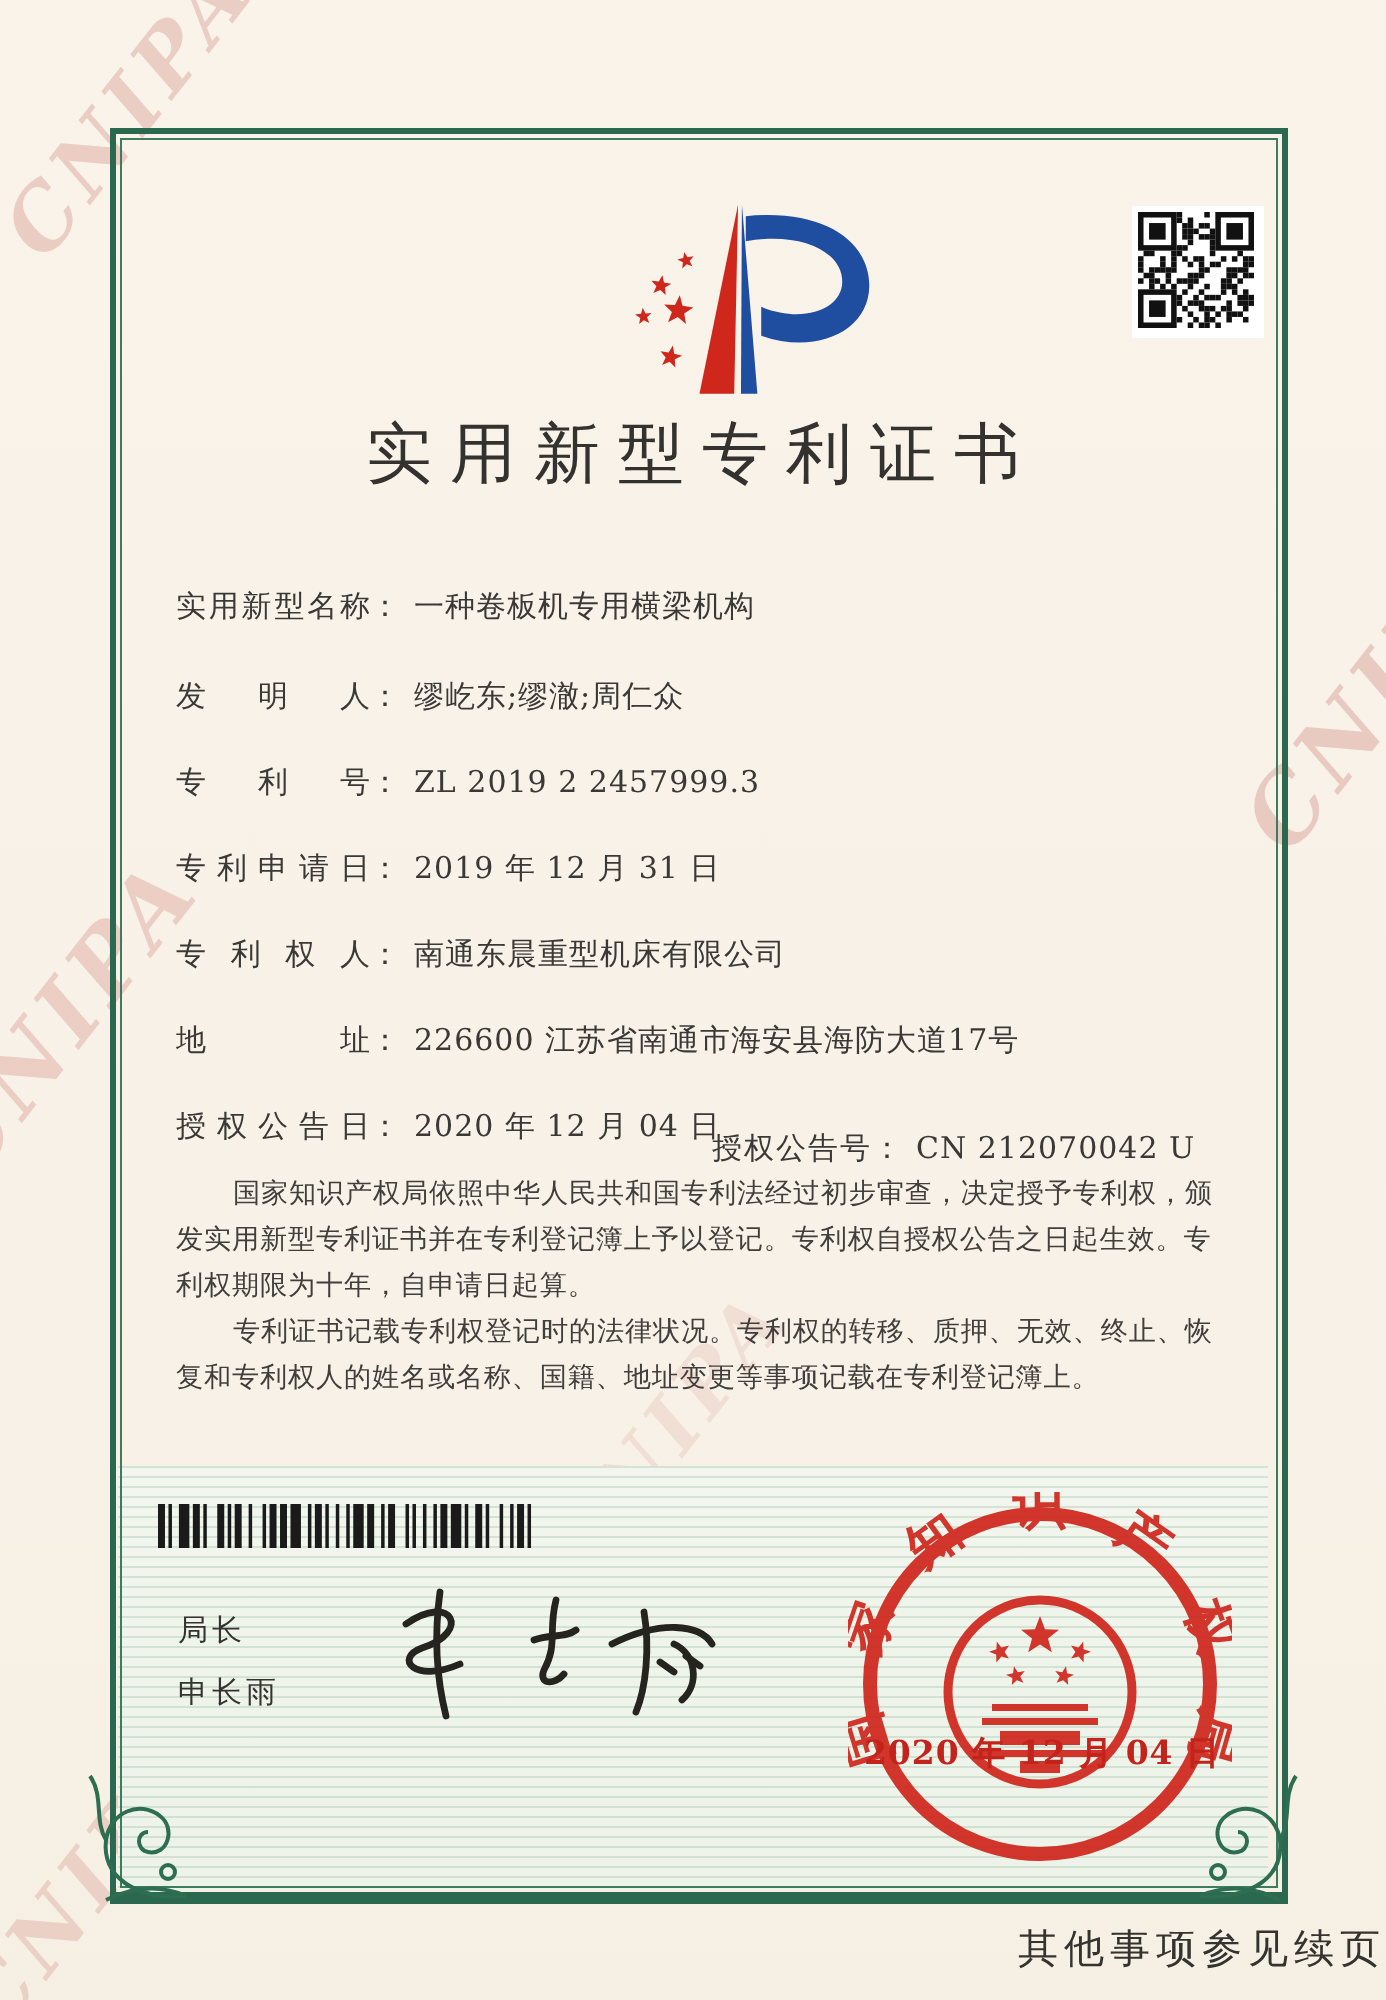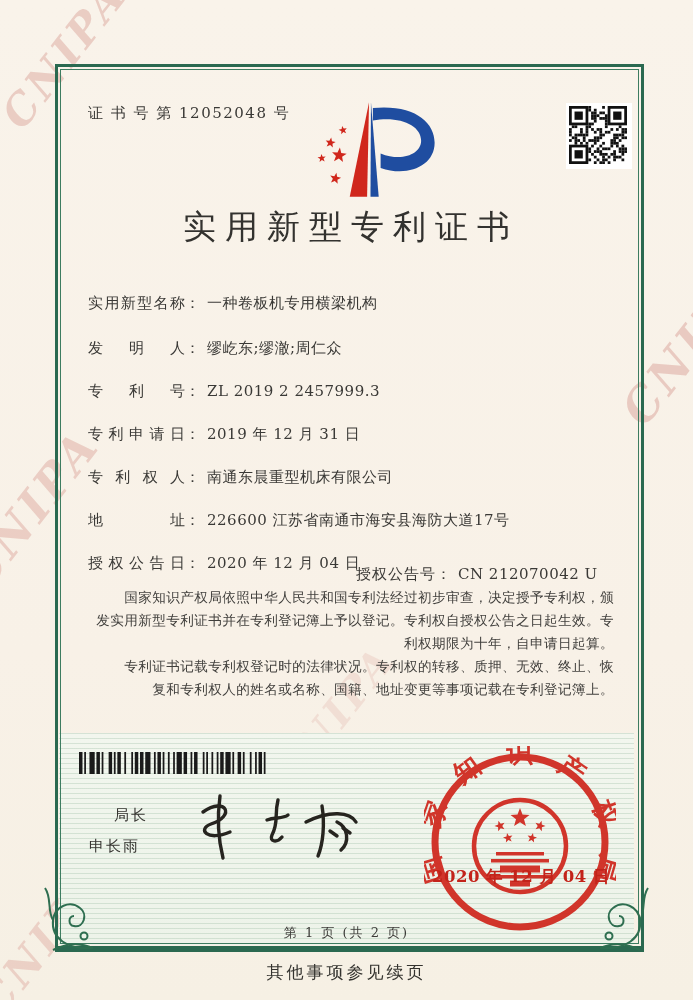--- a/index.html
+++ b/index.html
@@ -50,56 +50,55 @@
   }
 
   .rows { position:absolute; left:88px; top:288px; width:528px; font-size:15px; }
   .frow { position:absolute; left:0; white-space:nowrap; }
   .flabel { display:inline-block; width:97px; text-align:justify; text-align-last:justify;font-family:Liberation Serif, serif; }
   .fvalue { margin-left:7px; letter-spacing:0.5px; }
   .grant-pair { position:absolute; left:268px; top:0; white-space:nowrap; }
   .glabel { display:inline-block; width:80px; letter-spacing:1px;margin-top:11px; }
 
   .body-text { position:absolute; left:88px; top:586px; width:526px; }
-  .body-text p { margin:0; font-size:13.6px; line-height:23px; text-indent:2.1em; letter-spacing:0.4px; color:#403f3c;text-align:right; }
+  .body-text p { margin:0; font-size:13.6px; line-height:23px; text-indent:2.1em; letter-spacing:0.4px; color:#403f3c; }
 
   .barcode { position:absolute; left:79px; top:752px; width:190px; height:22px; }
 
-  .director-label { position:absolute; left:89px; top:806px; font-size:15px; letter-spacing:2px; color:#34332f;margin-left:25px; }
+  .director-label { position:absolute; left:89px; top:806px; font-size:15px; letter-spacing:2px; color:#34332f; }
   .director-name  { position:absolute; left:89px; top:837px; font-size:15px; letter-spacing:2px; color:#34332f; }
   .signature { position:absolute; left:190px; top:782px; width:186px; height:94px; }
 
   .seal { position:absolute; left:424px; top:746px; width:192px; height:192px; opacity:0.93; }
   .seal-date {
     position:absolute; left:430px; top:866px; width:182px; text-align:center;
     font-size:16.5px; color:#c3231a; letter-spacing:0.5px; font-weight:bold; white-space:nowrap;
   }
 
   .page-info { position:absolute; left:0; right:0; top:924px; text-align:center; font-size:13px; letter-spacing:2px; color:#3c3b38; }
-  .footer-note { position:absolute; left:0; right:0; top:961px; text-align:center; font-size:17px; letter-spacing:3px; color:#34332f; }
+  .footer-note { position:absolute; left:0; right:0; top:961px; text-align:right; font-size:20px; letter-spacing:3px; color:#34332f; }
 
   .corner { position:absolute; width:58px; height:78px; }
   .corner-left  { left:39px;  top:874px; }
   .corner-right { left:596px; top:874px; transform:scaleX(-1); }
 </style>
 </head>
 <body>
 
 <div class="page">
 
   <div class="wm wm1">CNIPA</div>
   <div class="wm wm2">CNIPA</div>
   <div class="wm wm3">CNIPA</div>
   <div class="wm wm4">CNIPA</div>
   <div class="wm wm5">CNIPA</div>
 
   <div class="green-zone"></div>
   <div class="frame"></div>
 
-  <div class="cert-no">证 书 号 第 12052048 号</div>
 
   <svg class="logo" viewBox="0 0 170 105">
     <g id="logo-stars" fill="#d0271c">
         <polygon points="56.1,26.6 57.8,29.3 60.9,28.8 58.9,31.2 60.3,34.0 57.4,32.9 55.1,35.1 55.4,31.9 52.5,30.5 55.6,29.7 "></polygon>
         <polygon points="44.8,38.6 45.6,42.4 49.4,43.1 46.1,45.0 46.5,48.9 43.7,46.3 40.1,47.9 41.7,44.4 39.1,41.5 42.9,41.9 "></polygon>
         <polygon points="34.6,55.5 36.0,58.4 39.1,58.2 36.8,60.4 38.0,63.4 35.2,61.9 32.7,63.9 33.3,60.8 30.6,59.0 33.7,58.6 "></polygon>
         <polygon points="53.8,49.0 55.2,54.5 60.8,55.3 56.1,58.4 57.0,63.9 52.7,60.3 47.7,63.0 49.7,57.7 45.7,53.8 51.3,54.1 "></polygon>
         <polygon points="50.2,75.1 50.9,79.3 55.0,80.3 51.2,82.2 51.5,86.5 48.5,83.5 44.6,85.1 46.5,81.3 43.8,78.0 48.0,78.7 "></polygon>
       </g>
     <polygon points="84,2 82,100 64,100" fill="#d0271c"></polygon>
@@ -361,21 +360,20 @@
     <g fill="#cf271d">
       <rect x="72" y="106" width="48" height="3.5"></rect>
       <rect x="67" y="113" width="58" height="3.5"></rect>
       <rect x="76" y="119.5" width="40" height="7"></rect>
       <rect x="62" y="129" width="68" height="3.5"></rect>
       <rect x="86" y="134.5" width="20" height="6"></rect>
     </g>
   </svg>
   <div class="seal-date">2020 年 12 月 04 日</div>
 
-  <div class="page-info">第 1 页 (共 2 页)</div>
 
   <svg class="corner corner-left" viewBox="0 0 58 78">
     <g fill="none" stroke="#2e6e50" stroke-width="2">
       <path d="M54 74 C28 76 12 64 14 46 C16 32 31 26 41 34 C49 40 45 54 35 52 C29 51 29 42 35 42"></path>
       <path d="M14 46 C8 36 13 24 6 14"></path>
       <path d="M54 74 C40 68 26 70 14 76"></path>
       <circle cx="45" cy="62" r="3.5"></circle>
     </g>
   </svg>
   <svg class="corner corner-right" viewBox="0 0 58 78">

